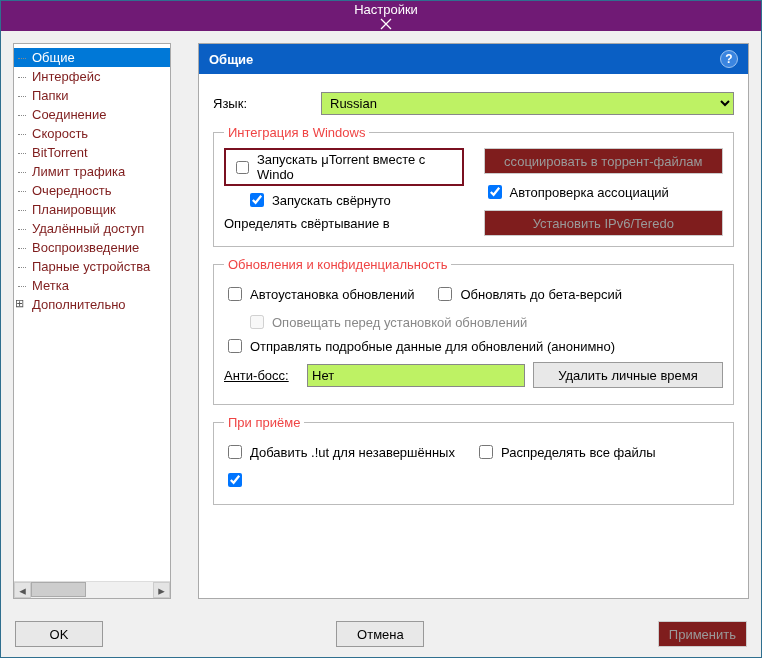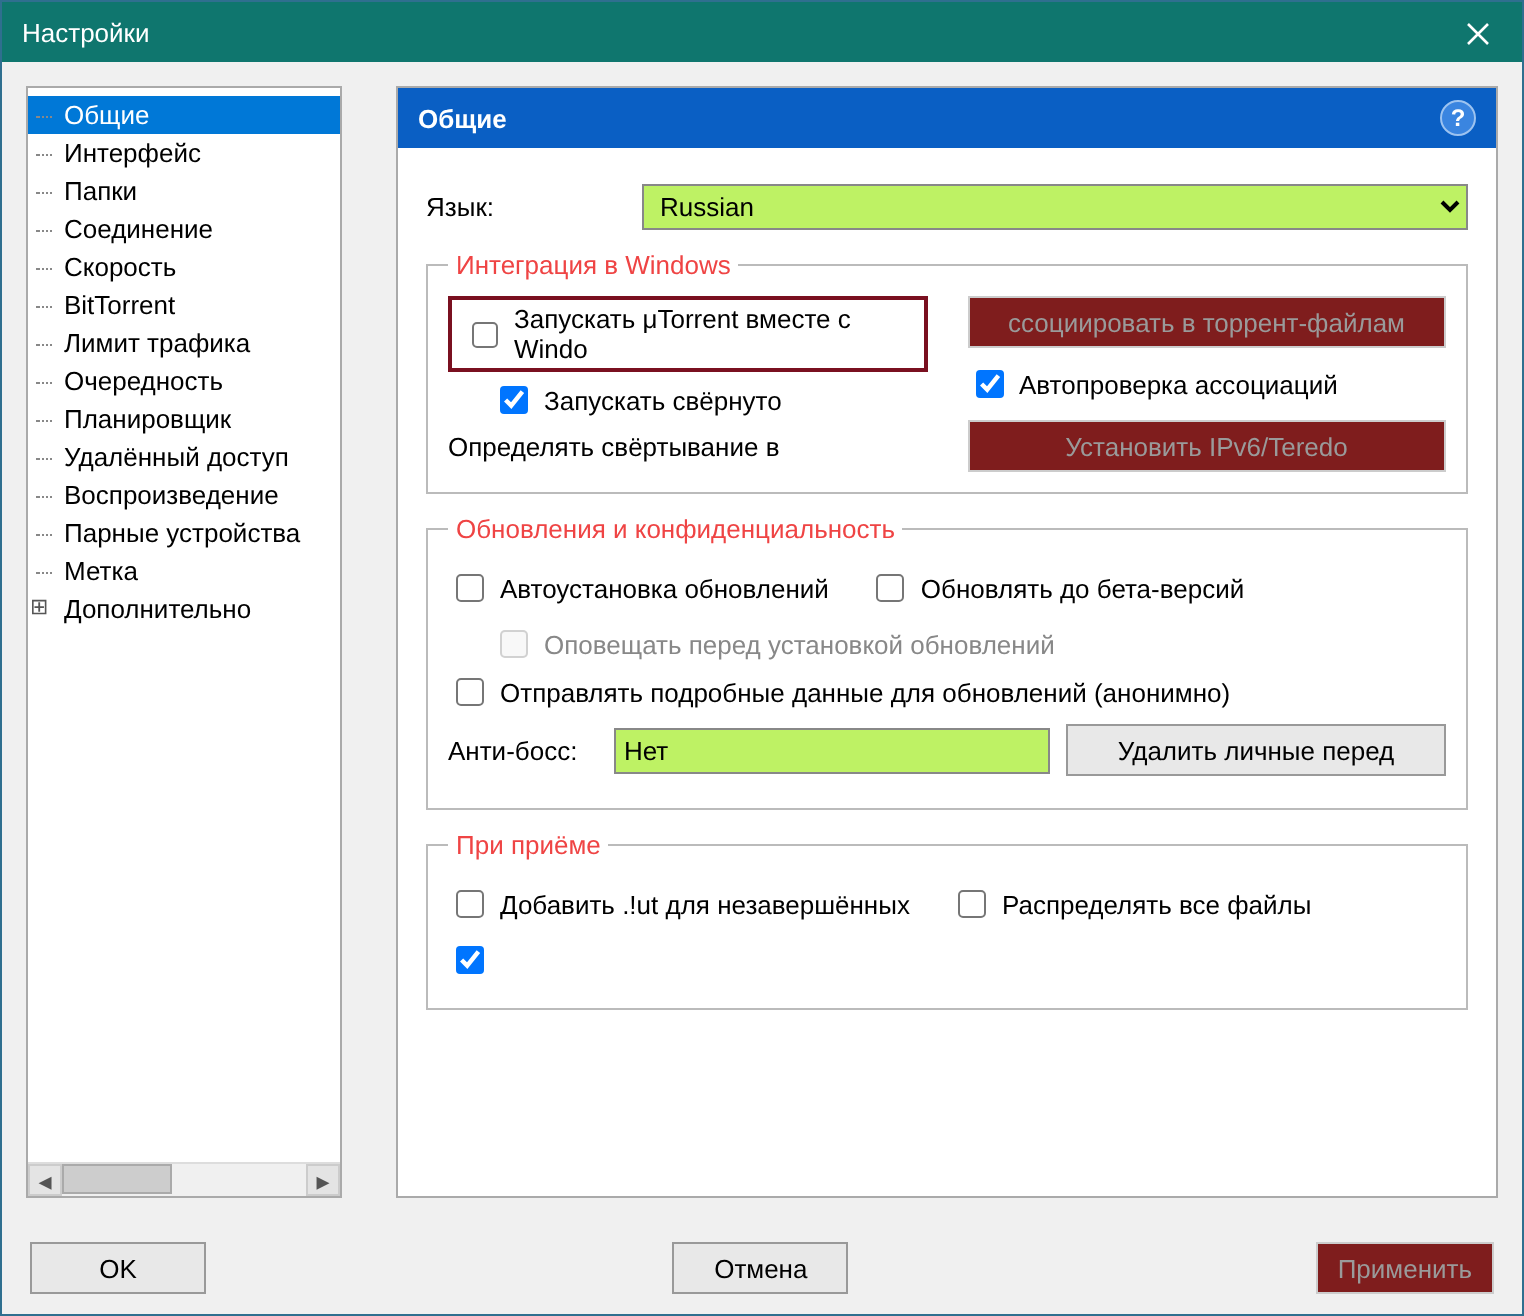--- a/index.html
+++ b/index.html
@@ -1,24 +1,24 @@
 <!DOCTYPE html>
 <html><head>
 <meta charset="utf-8">
 <style>
 * { box-sizing: border-box; font-family: "Segoe UI", Tahoma, sans-serif; font-size: 13px; }
 body { margin: 0; background: #fff; }
 .window { width: 762px; height: 658px; border: 1px solid #2f6f8f; display: flex; flex-direction: column; }
-.titlebar { height: 30px; background: #0f766e; color: #fff; display: flex; align-items: center; justify-content: space-between; padding: 1px 0 0 10px; }
+.titlebar { height: 30px; background: #701a75; color: #fff; display: flex; align-items: center; justify-content: space-between; padding: 1px 0 0 10px; flex-direction: column; }
 .titlebar .title { font-size: 13px; }
 .titlebar .close { width: 45px; height: 30px; display: flex; align-items: center; justify-content: center; color: #fff; font-size: 16px; }
 .body { flex: 1; display: flex; padding: 12px; gap: 27px; background: #f0f0f0; overflow: hidden; }
 .tree-wrap { width: 158px; background: #fff; border: 1px solid #aaa; display: flex; flex-direction: column; }
 .tree { flex: 1; overflow: hidden; padding: 4px 0; }
-.tree-item { padding: 2px 6px 2px 18px; color: #000000; white-space: nowrap; position: relative; cursor: default; }
+.tree-item { padding: 2px 6px 2px 18px; color: #7f1d1d; white-space: nowrap; position: relative; cursor: default; }
 .tree-item::before { content: ""; position: absolute; left: 4px; top: 50%; width: 8px; border-top: 1px dotted #888; }
 .tree-item.expandable::before { content: "⊞"; border: none; left: 1px; top: 2px; font-size: 11px; color: #555; }
 .tree-item.selected { background: #0078d7; color: #fff; }
 .tree-scroll { height: 17px; background: #f0f0f0; border-top: 1px solid #ddd; display:flex; }
 .tree-scroll .arrow { width:17px; display:flex; align-items:center; justify-content:center; color:#555; background:#e4e4e4; border:1px solid #ccc;}
 .tree-scroll .thumb { width:55px; height:15px; background:#cdcdcd; border:1px solid #aaa; margin:0;}
 .tree-scroll .track { flex:1; }
 .right { flex: 1; background: #fff; border: 1px solid #aaa; padding: 0; display: flex; flex-direction: column; overflow: hidden; }
 .panel-header { background: #0a5fc4; color: #fff; font-weight: bold; padding: 6px 10px; font-size: 15px; display:flex; justify-content:space-between; align-items:center;}
 .help-icon { width:18px; height:18px; border-radius:50%; background:#3a85e0; border:1px solid #9cc3f0; display:flex; align-items:center; justify-content:center; color:#fff; font-size:12px; font-weight:bold;}
@@ -131,23 +131,23 @@
           </div>
           <label class="check disabled" style="margin-left:22px;">
             <input type="checkbox" disabled="" style="">
             <span>Оповещать перед установкой обновлений</span>
           </label>
           <label class="check">
             <input type="checkbox" style="">
             <span>Отправлять подробные данные для обновлений (анонимно)</span>
           </label>
           <div class="row">
-            <span style="width:75px;">Анти-босс:</span>
+            <span style="width:75px;text-decoration:underline;">Анти-босс:</span>
             <input type="text" style="flex: 1 1 0%;" value="Нет">
-            <button class="btn" style="width:190px;">Удалить личные перед</button>
+            <button class="btn" style="width:190px;">Удалить личные время</button>
           </div>
         </fieldset>
 
         <fieldset>
           <legend>При приёме</legend>
           <div class="two-col">
             <label class="check">
               <input type="checkbox" style="">
               <span>Добавить .!ut для незавершённых</span>
             </label>

